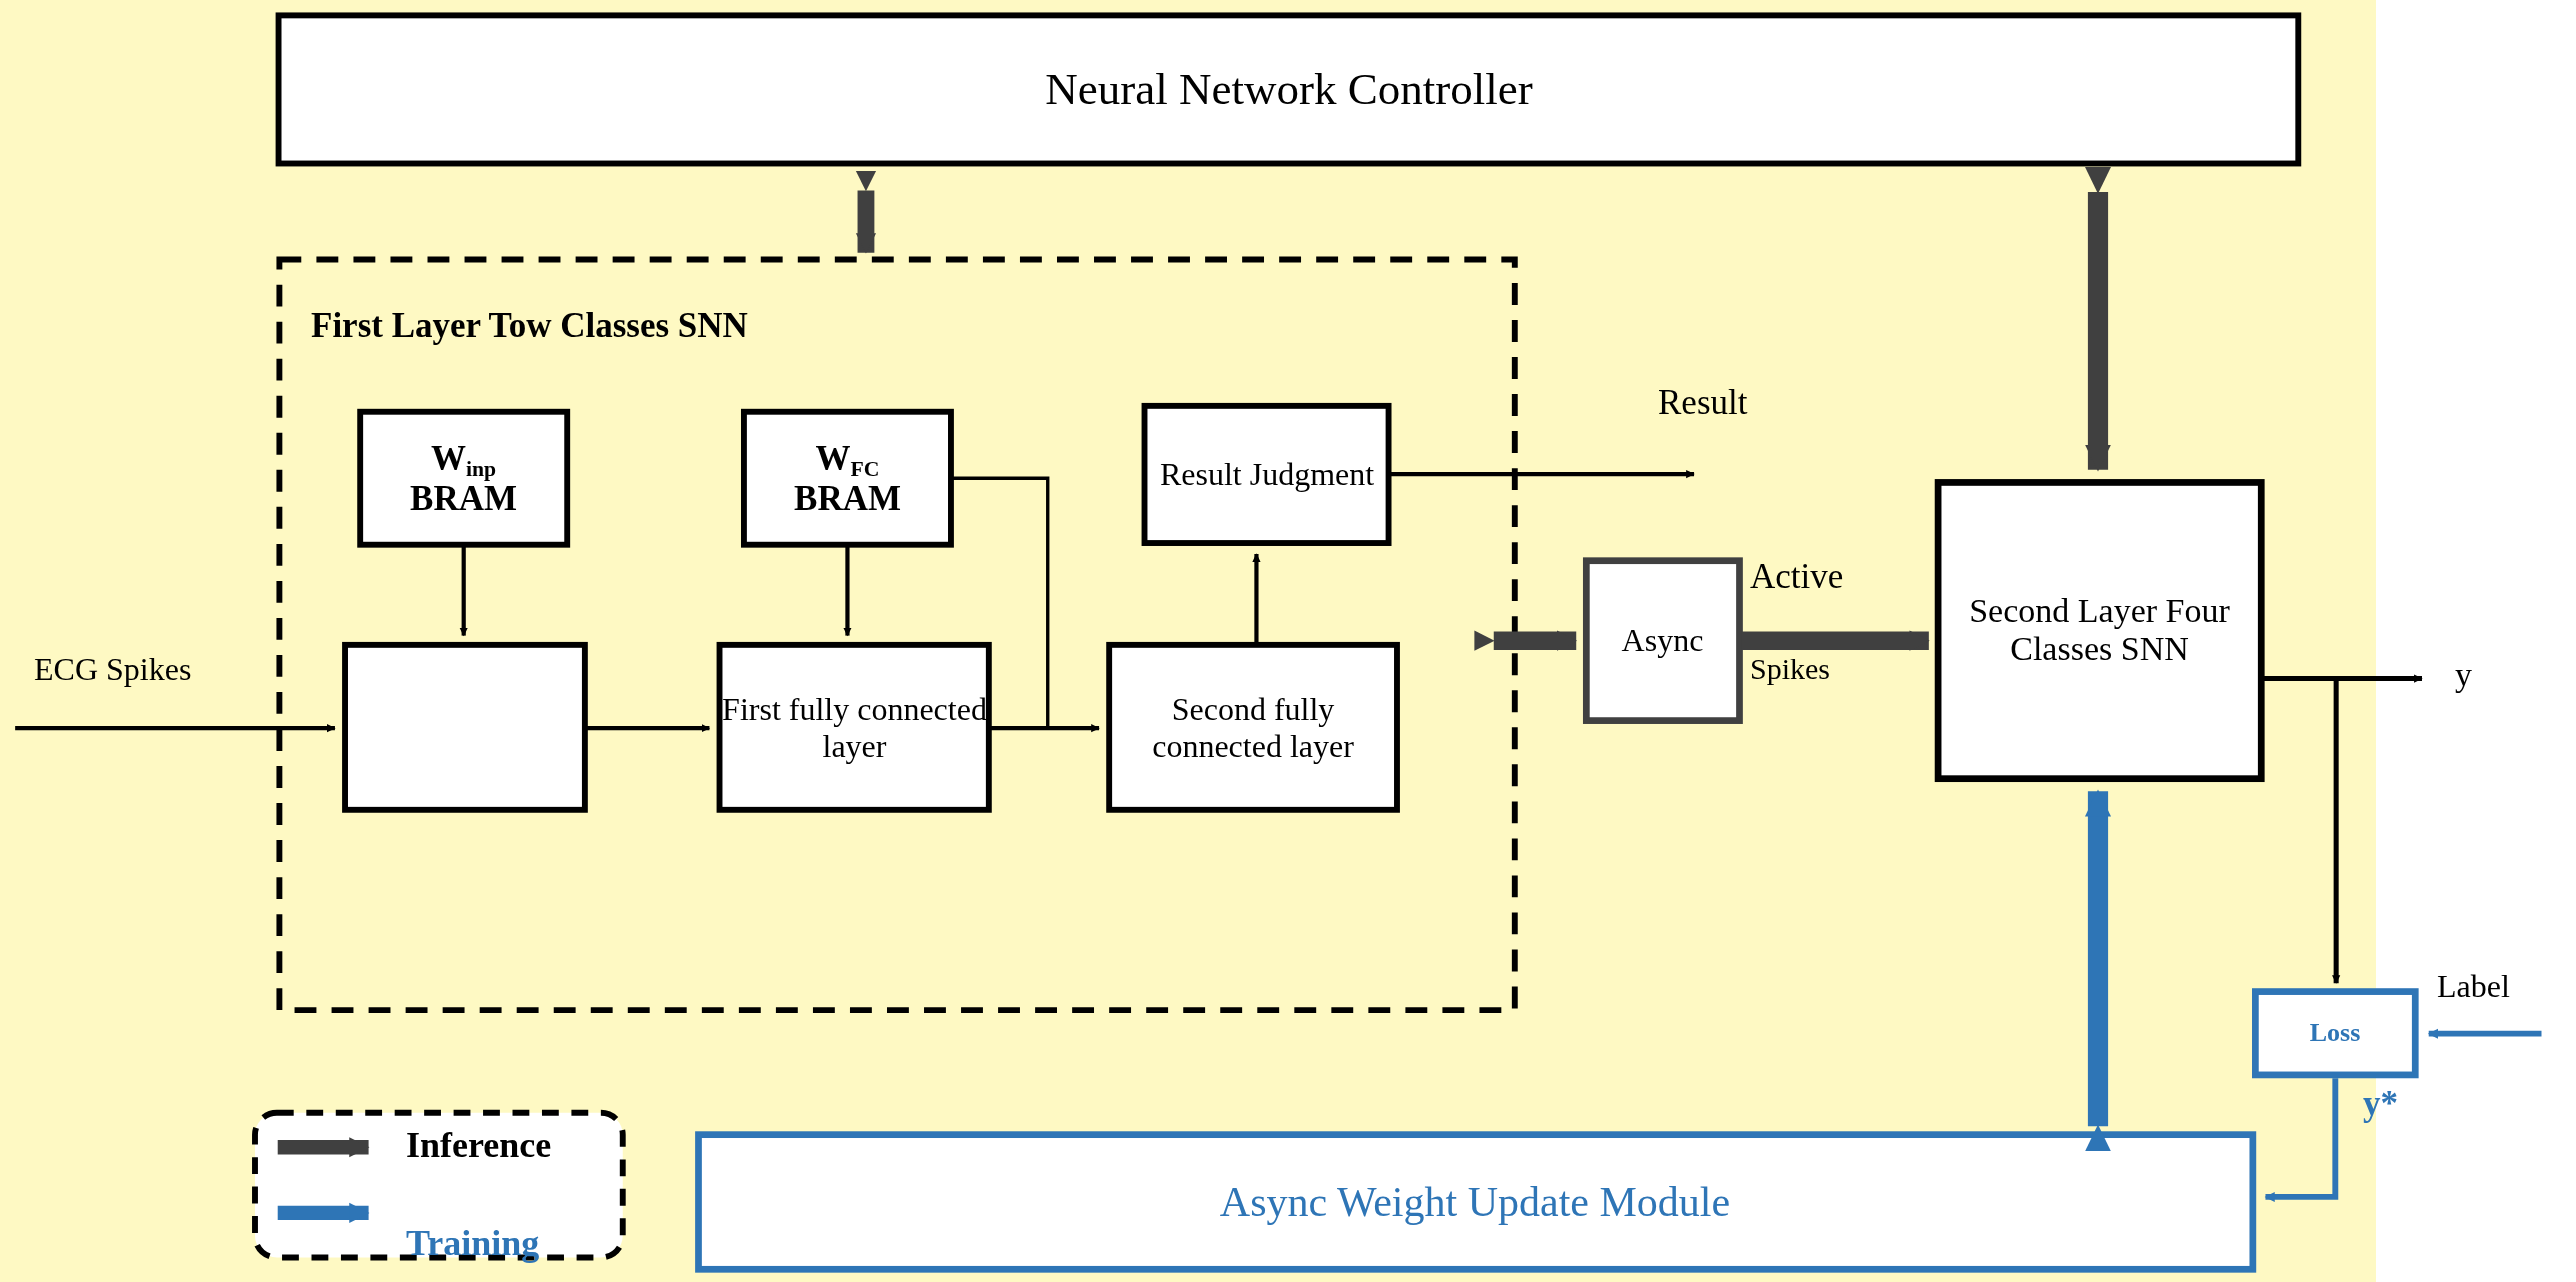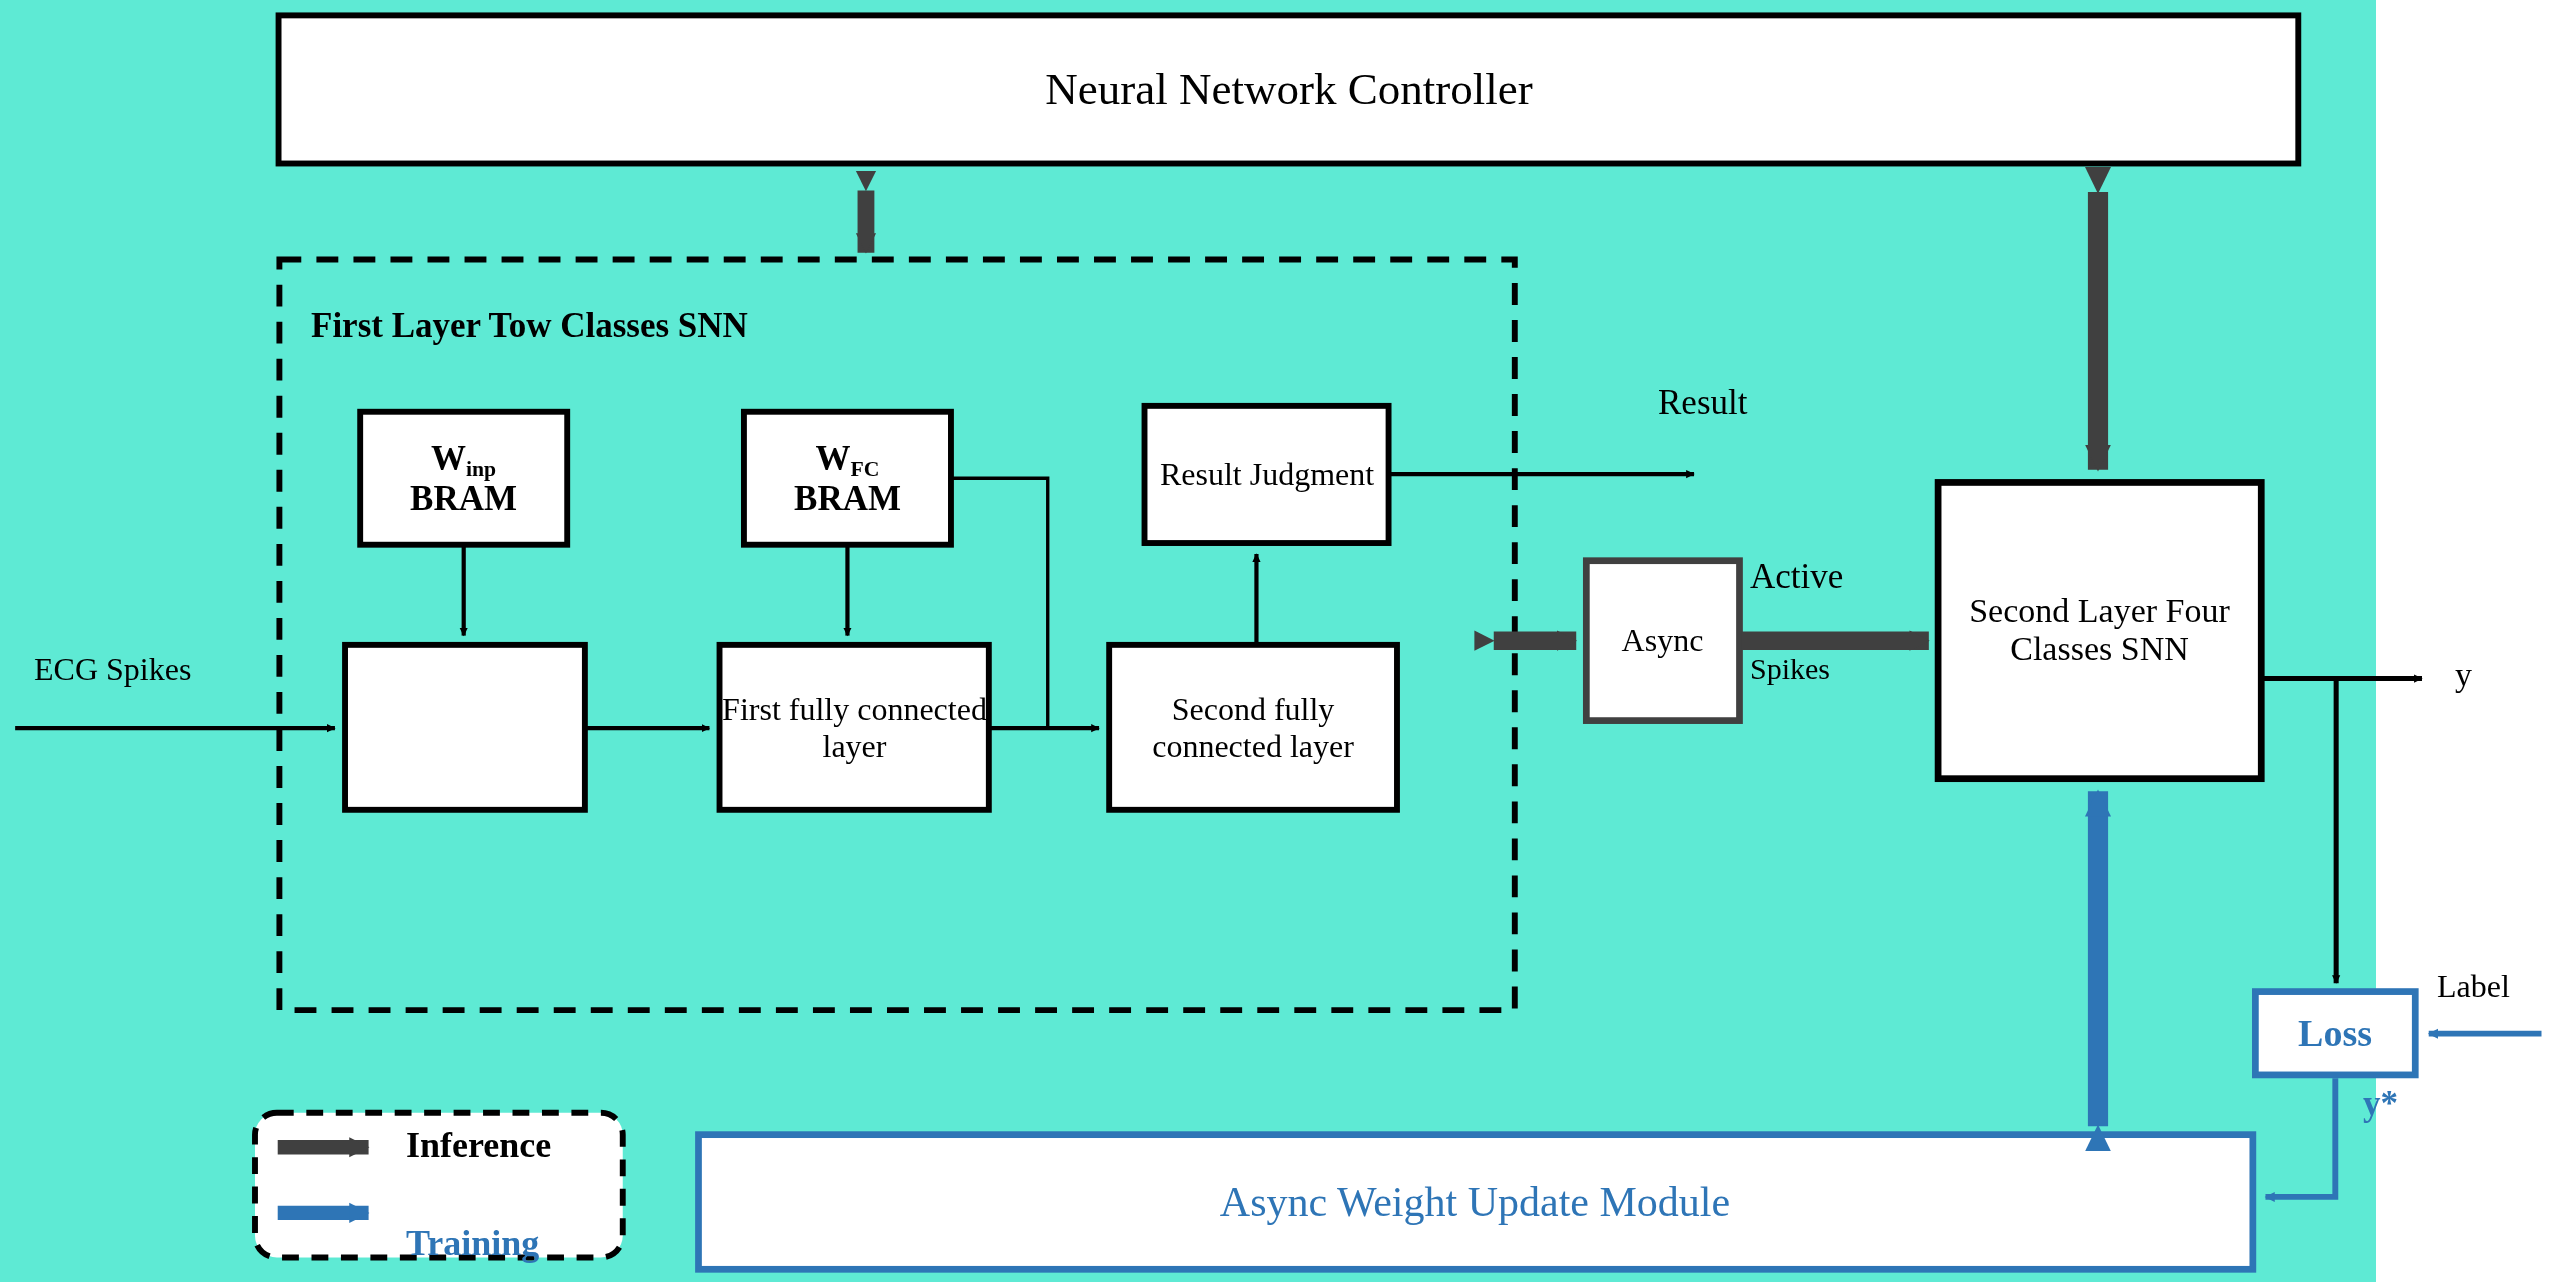--- a/index.html
+++ b/index.html
@@ -1,18 +1,18 @@
 <!DOCTYPE html>
 <html style="font-size:13.5px"><head>
 <meta charset="utf-8">
 <style>
   html,body{margin:0;padding:0;background:#ffffff;}
   body{width:2576px;height:1283px;overflow:hidden;
        font-family:"Liberation Serif","DejaVu Serif",serif;}
-  #stage{position:relative;width:2376px;height:1283px;background:#5eead4;}
+  #stage{position:relative;width:2376px;height:1283px;background:#fef9c3;}
   svg.layer{position:absolute;left:0;top:0;width:2576px;height:1283px;}
   .lbl{position:absolute;font-family:"Liberation Serif","DejaVu Serif",serif;
        color:#000;line-height:1.12;text-align:right;white-space:pre-line;}
   .box-lbl{display:flex;align-items:center;justify-content:center;
            text-align:center;position:absolute;}
   .serif-b{font-weight:bold;}
   .blue{color:#2E75B6;}
   sub{font-size:.62em;font-weight:bold;vertical-align:baseline;position:relative;top:.30em;}
 </style>
 </head>
@@ -135,21 +135,21 @@
 layer</div>
 
   <div class="box-lbl" style="left:1586px;top:560px;width:153px;height:160px;font-size:32px;text-align:center;">Async</div>
 
   <div class="box-lbl" style="left:1938px;top:482px;width:323px;height:296px;font-size:34px;">Second Layer
 Four Classes
 SNN</div>
 
   <div class="box-lbl blue" style="left:698px;top:1134px;width:1554px;height:135px;font-size:42px;">Async Weight Update Module</div>
 
-  <div class="box-lbl serif-b blue" style="left:2255px;top:991px;width:160px;height:83px;font-size:38px;">Loss</div>
+  <div class="box-lbl serif-b blue" style="left:2255px;top:991px;width:160px;height:83px;font-size:26px;">Loss</div>
 
   <div class="lbl" style="left:34px;top:652px;font-size:32px;">ECG Spikes</div>
 
   <div class="lbl" style="left:1658px;top:383px;font-size:35px;">Result</div>
 
   <div class="lbl" style="left:1750px;top:557px;font-size:35px;">Active</div>
 
   <div class="lbl" style="left:1750px;top:652px;font-size:30px;">Spikes</div>
 
   <div class="lbl" style="left:2455px;top:656px;font-size:34px;">y</div>

